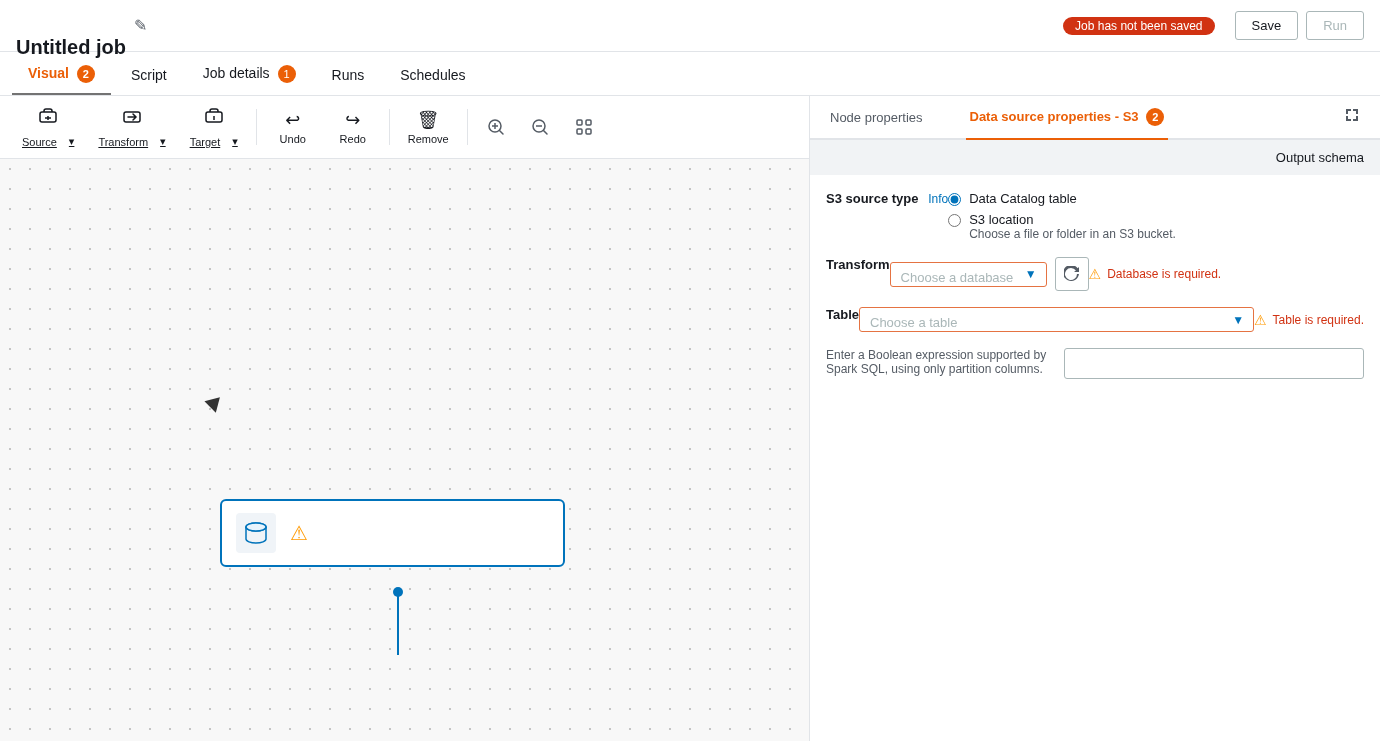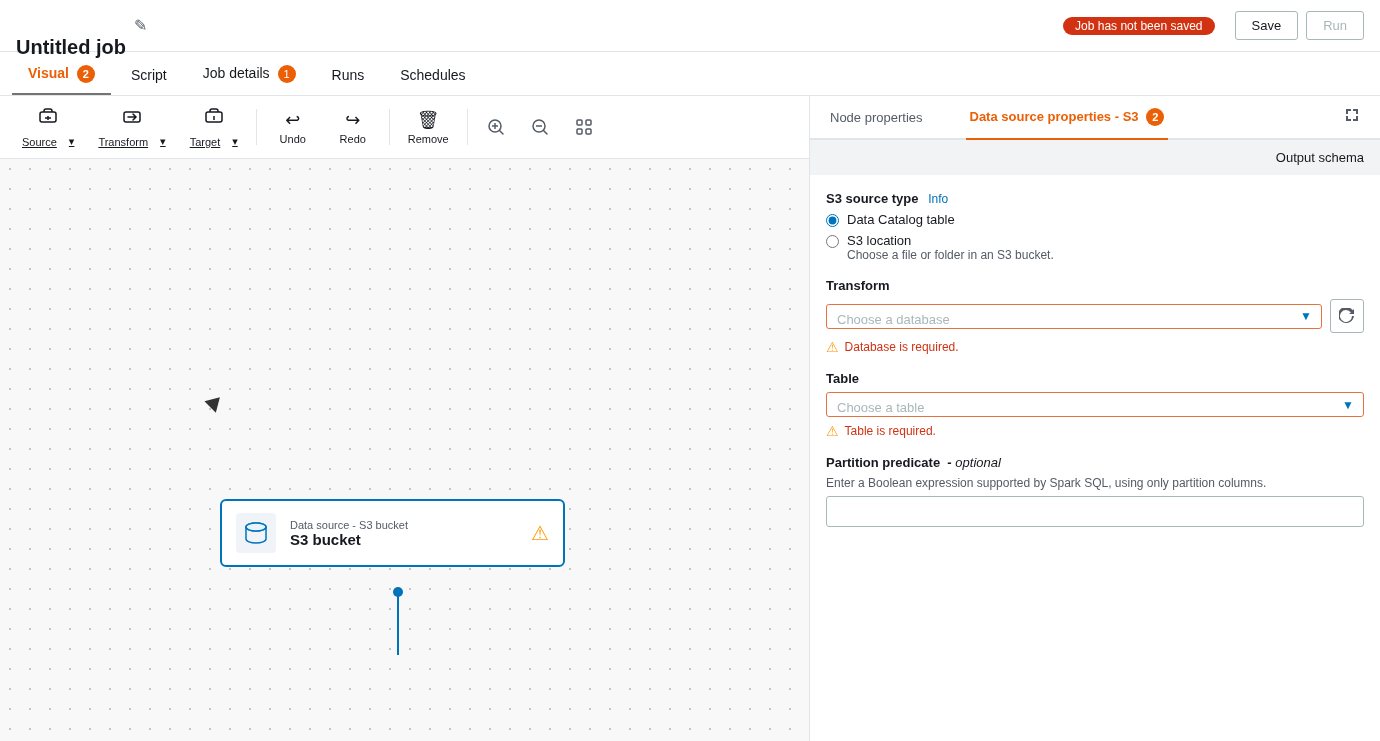--- a/index.html
+++ b/index.html
@@ -293,22 +293,21 @@
       margin: 0 -0px;
       font-size: 13px;
       font-weight: 500;
       color: #16191f;
       text-align: right;
     }
 
     
     .field-group {
       display: flex;
-      flex-direction: column;
-      gap: 6px;
+      flex-direction: row;
     }
     .field-label {
       font-size: 13px;
       font-weight: 600;
       color: #16191f;
     }
     .field-label .info-link {
       color: #0073bb;
       font-weight: 400;
       font-size: 12px;
@@ -542,24 +541,20 @@
       <div class="cursor"></div>
 
       <div class="node">
         <div class="node-icon">
           <svg width="28" height="28" viewBox="0 0 28 28" fill="none">
             <ellipse cx="14" cy="8" rx="10" ry="4" stroke="#0073bb" stroke-width="1.5" fill="#e8f4fd"></ellipse>
             <path d="M4 8v12c0 2.2 4.5 4 10 4s10-1.8 10-4V8" stroke="#0073bb" stroke-width="1.5" fill="none"></path>
             <ellipse cx="14" cy="8" rx="10" ry="4" stroke="#0073bb" stroke-width="1.5" fill="#e8f4fd"></ellipse>
           </svg>
         </div>
-        <div class="node-content">
-          <div class="node-subtitle">Data source - S3 bucket</div>
-          <div class="node-title">S3 bucket</div>
-        </div>
         <div class="node-warning">⚠</div>
       </div>
 
       <div class="node-connector"></div>
       <div class="node-line"></div>
     </div>
   </div>
 
   <div class="right-panel">
 
@@ -633,24 +628,20 @@
           </select>
           <span class="select-arrow">▼</span>
         </div>
         <div class="error-msg">
           <span class="error-icon">⚠</span>
           <span>Table is required.</span>
         </div>
       </div>
 
       <div class="field-group">
-        <div class="partition-label">
-          <span>Partition predicate</span>
-          &nbsp;-&nbsp;<em>optional</em>
-        </div>
         <div class="partition-sub">Enter a Boolean expression supported by Spark SQL, using only partition columns.</div>
         <input class="partition-input" type="text" placeholder="" style="">
       </div>
 
     </div>
   </div>
 
 </div>
 
 </body></html>

